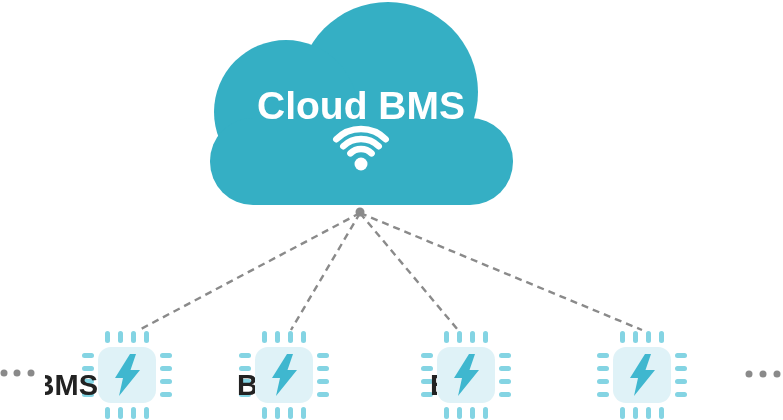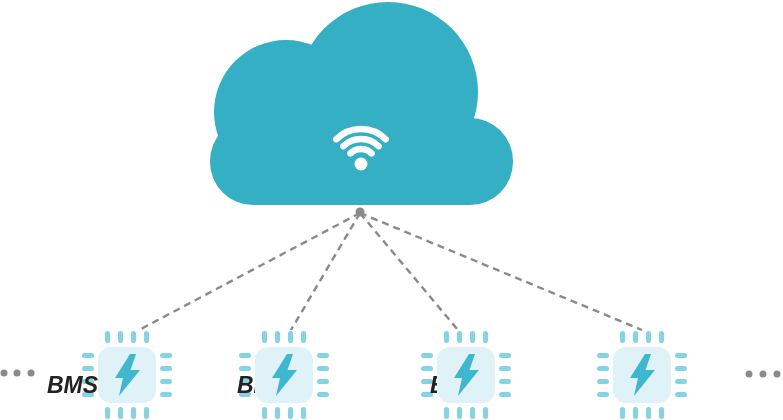--- a/index.html
+++ b/index.html
@@ -62,25 +62,24 @@
   .bolt-path { fill: var(--chip-bolt); }
   .chip-label-clip {
     position: absolute;
     top: 373px;
     height: 26px;
     overflow: hidden;
     z-index: 3;
   }
   .chip-label {
     white-space: nowrap;
-    font-size: 23px;
+    font-size: 29px;
     line-height: 24px;
     font-weight: bold;
     color: var(--node-label);
-    font-style: italic;
   }
   .clip-right .chip-label {
     position: absolute;
     right: 0;
     top: 0;
   }
 </style>
 </head>
 <body>
 
@@ -150,20 +149,21 @@
       <circle class="ellipsis-dot" cx="31" cy="373" r="3.5"></circle>
     </g>
 
     <g>
       <circle class="ellipsis-dot" cx="749" cy="374" r="3.5"></circle>
       <circle class="ellipsis-dot" cx="763" cy="374" r="3.5"></circle>
       <circle class="ellipsis-dot" cx="777" cy="374" r="3.5"></circle>
     </g>
   </svg>
 
+  <div id="cloud-label">Cloud BMS</div>
 
   <div class="chip-label-clip clip-right" style="left:45px; width:53px;">
     <span class="chip-label">BMS</span>
   </div>
   <div class="chip-label-clip" style="left:237px; width:18px;">
     <span class="chip-label">BMS</span>
   </div>
   <div class="chip-label-clip" style="left:430px; width:7px;">
     <span class="chip-label">BMS</span>
   </div>

